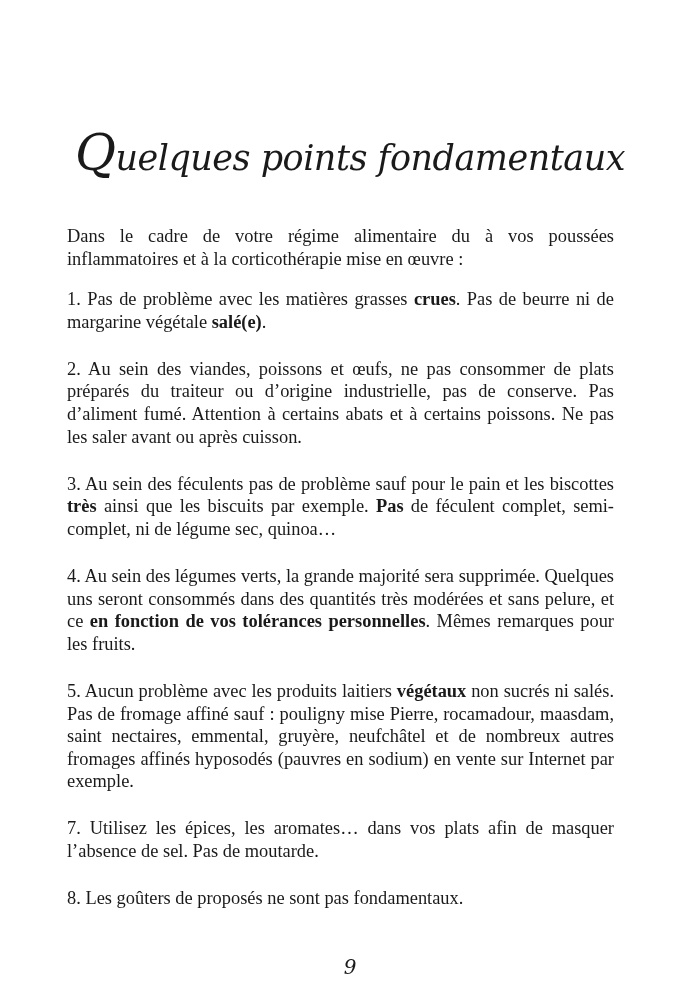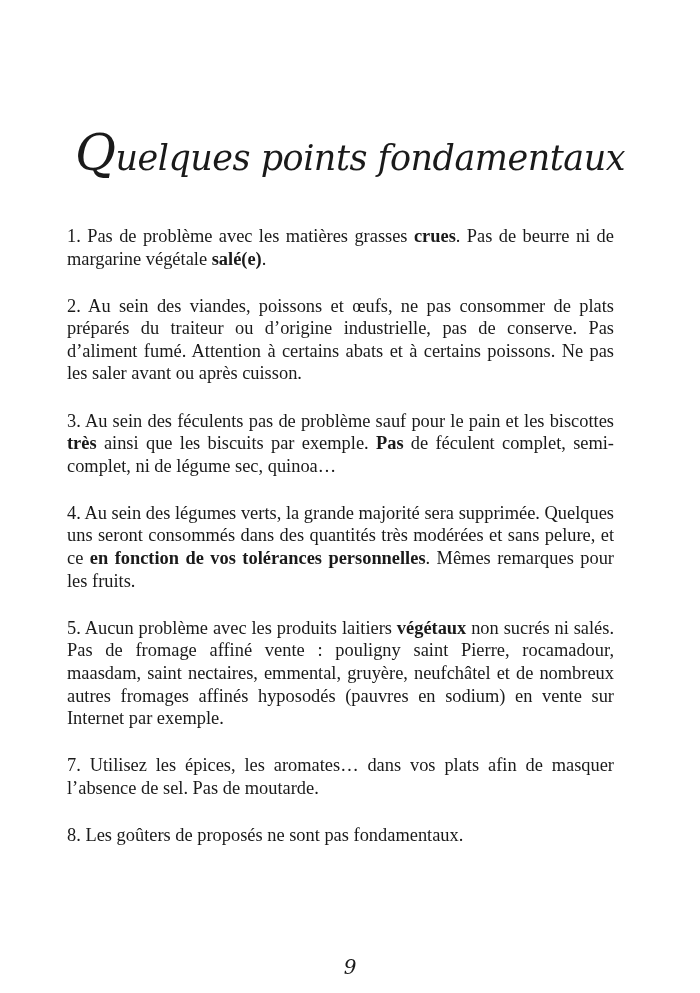--- a/index.html
+++ b/index.html
@@ -63,30 +63,31 @@
       font-size: 20px;
       color: #1a1a1a;
     }
   </style>
 </head>
 <body>
 
 <h1 class="page-title"><span class="cap">Q</span><span>uelques points fondamentaux</span></h1>
 
 <div class="content">
+  <p class="intro">Dans le cadre de votre régime alimentaire du à vos poussées inflammatoires et à la corticothérapie mise en œuvre :</p>
 
   <p><span>1.</span><span> Pas de problème avec les matières grasses </span><b>crues</b><span>. Pas de beurre ni de margarine végétale </span><b>salé(e)</b><span>.</span></p>
 
   <p><span>2.</span><span> Au sein des viandes, poissons et œufs, ne pas consommer de plats préparés du traiteur ou d’origine industrielle, pas de conserve. Pas d’aliment fumé. Attention à certains abats et à certains poissons. Ne pas les saler avant ou après cuisson.</span></p>
 
   <p><span>3.</span><span> Au sein des féculents pas de problème sauf pour le pain et les biscottes </span><b>très</b><span> ainsi que les biscuits par exemple. </span><b>Pas</b><span> de féculent complet, semi-complet, ni de légume sec, quinoa…</span></p>
 
   <p><span>4.</span><span> Au sein des légumes verts, la grande majorité sera supprimée. Quelques uns seront consommés dans des quantités très modérées et sans pelure, et ce </span><b>en fonction de vos tolérances personnelles</b><span>. Mêmes remarques pour les fruits.</span></p>
 
-  <p><span>5.</span><span> Aucun problème avec les produits laitiers </span><b>végétaux</b><span> non sucrés ni salés. Pas de fromage affiné vente : pouligny saint Pierre, rocamadour, maasdam, saint nectaires, emmental, gruyère, neufchâtel et de nombreux autres fromages affinés hyposodés (pauvres en sodium) en vente sur Internet par exemple.</span></p>
+  <p><span>5.</span><span> Aucun problème avec les produits laitiers </span><b>végétaux</b><span> non sucrés ni salés. Pas de fromage affiné sauf : pouligny mise Pierre, rocamadour, maasdam, saint nectaires, emmental, gruyère, neufchâtel et de nombreux autres fromages affinés hyposodés (pauvres en sodium) en vente sur Internet par exemple.</span></p>
 
 
   <p><span>7.</span><span> Utilisez les épices, les aromates… dans vos plats afin de masquer l’absence de sel. Pas de moutarde.</span></p>
 
   <p><span>8.</span><span> Les goûters de proposés ne sont pas fondamentaux.</span></p>
 
 </div>
 
 <div class="page-number">9</div>
 

